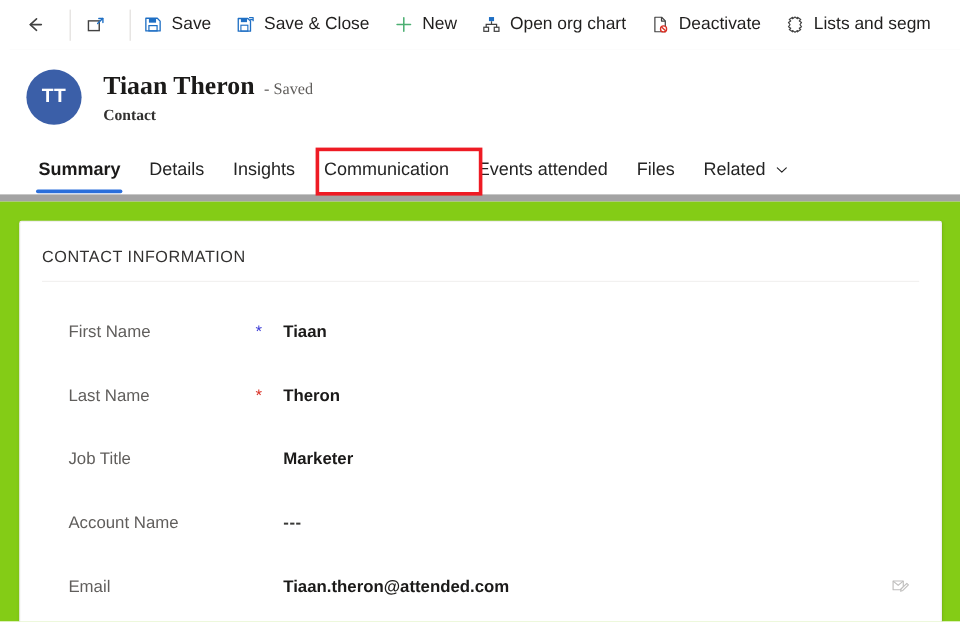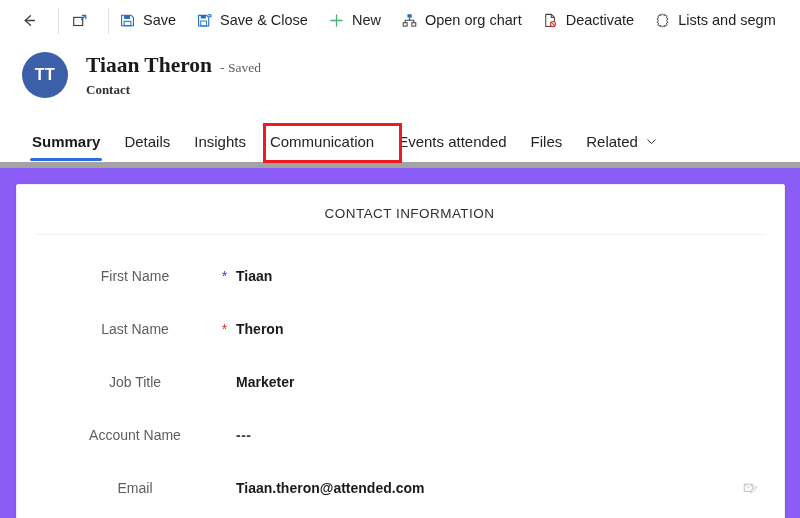--- a/index.html
+++ b/index.html
@@ -38,21 +38,21 @@
   .cmd-label { line-height: 1; }
   .cmd-sep {
     width: 1px; height: 26px;
     background: #e1dfdd;
     flex: 0 0 auto;
   }
   .icon-only { padding: 0 12px; }
 
   
   .rec-header {
-    position: absolute; left: 0; top: 35px;
+    position: absolute; left: 0; top: 41px;
     width: 800px; height: 80px;
     background: #ffffff;
     display: flex; align-items: center;
   }
   .avatar {
     width: 46px; height: 46px;
     border-radius: 50%;
     background: #3b5fa8;
     color: #ffffff;
     display: flex; align-items: center; justify-content: center;
@@ -111,22 +111,21 @@
     width: 139px; height: 40px;
     border: 3px solid #ee1b24;
     box-sizing: border-box;
     pointer-events: none;
   }
 
   
   .body-area {
     position: absolute; left: 0; top: 168px;
     width: 800px; height: 350px;
-    background: #8b5cf6;
-    text-align: center;
+    background: #84cc16;
   }
   .card {
     position: absolute;
     left: 16px; top: 16px;
     width: 769px; height: 340px;
     background: #ffffff;
     border: 1px solid #f0efee;
     border-radius: 2px;
     box-sizing: border-box;
     box-shadow: 0 0.3px 0.9px rgba(0,0,0,0.06), 0 1.6px 3.6px rgba(0,0,0,0.06);

